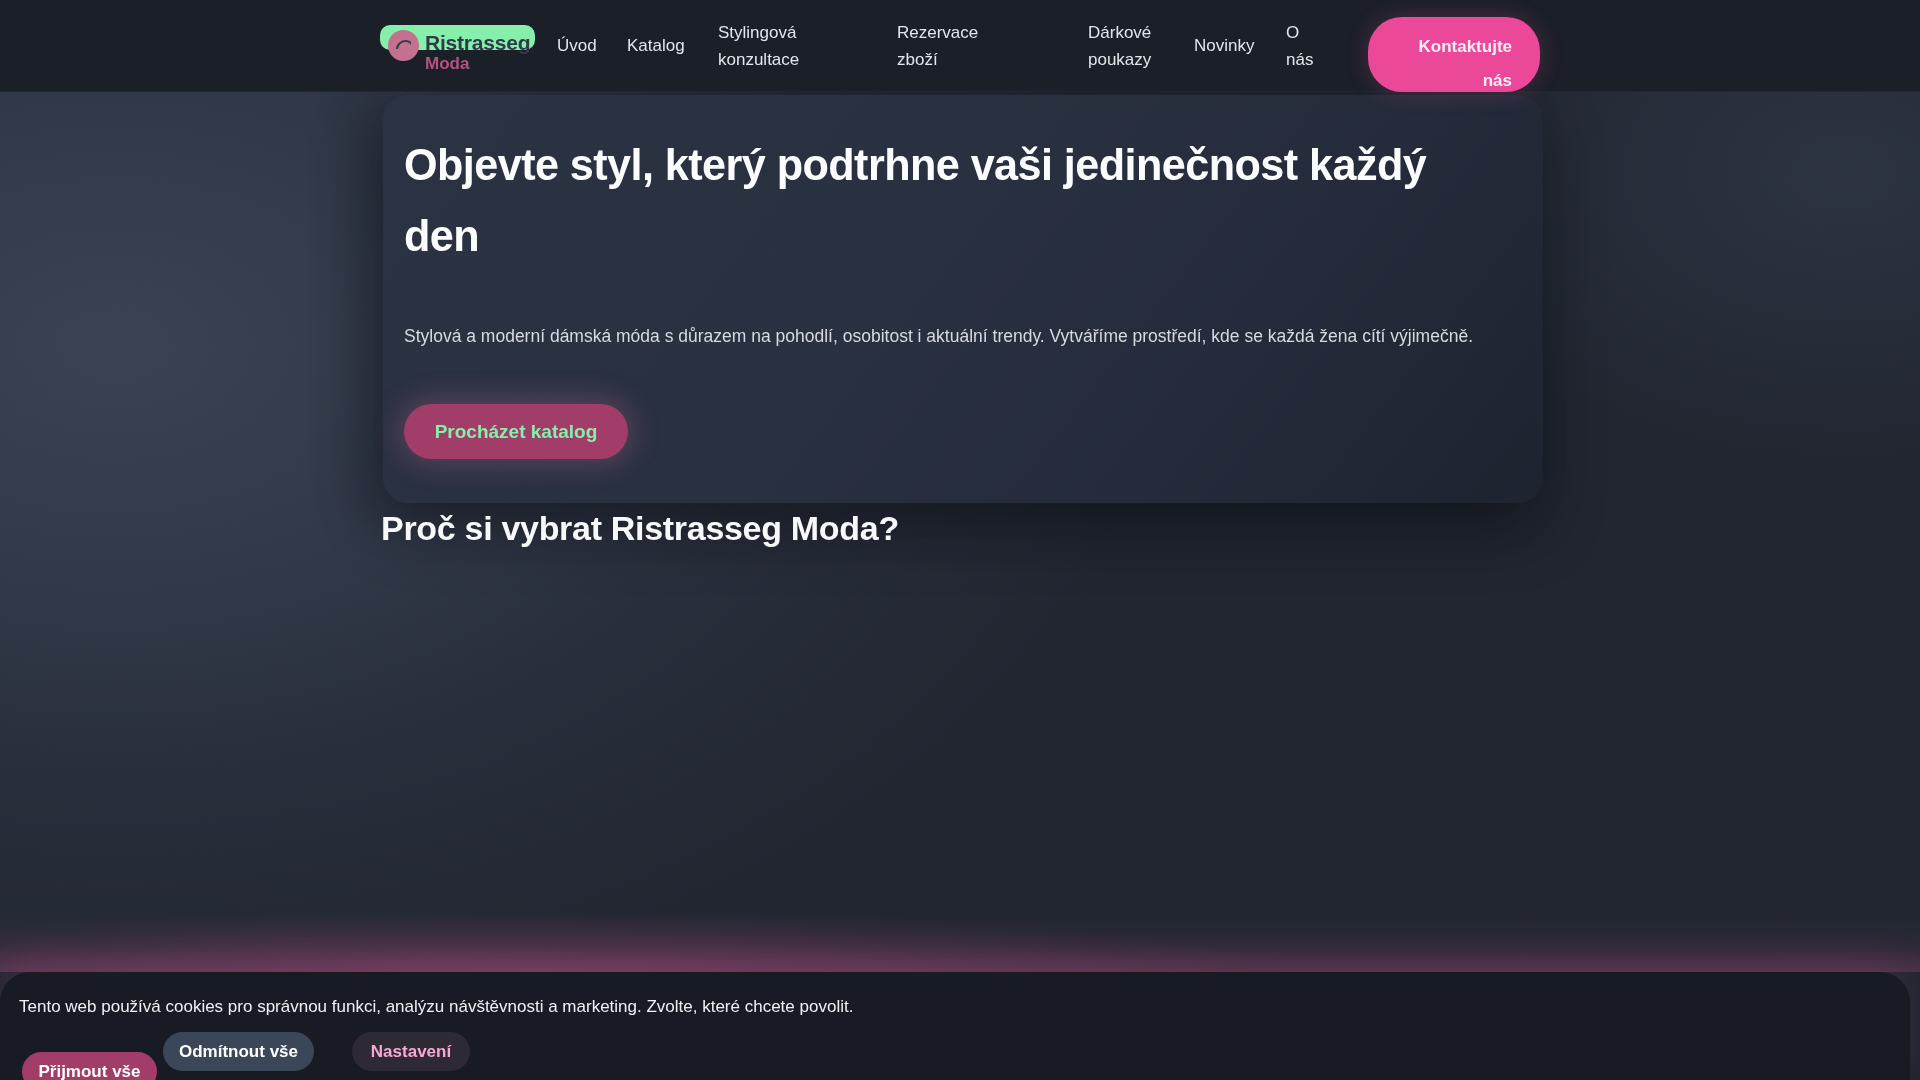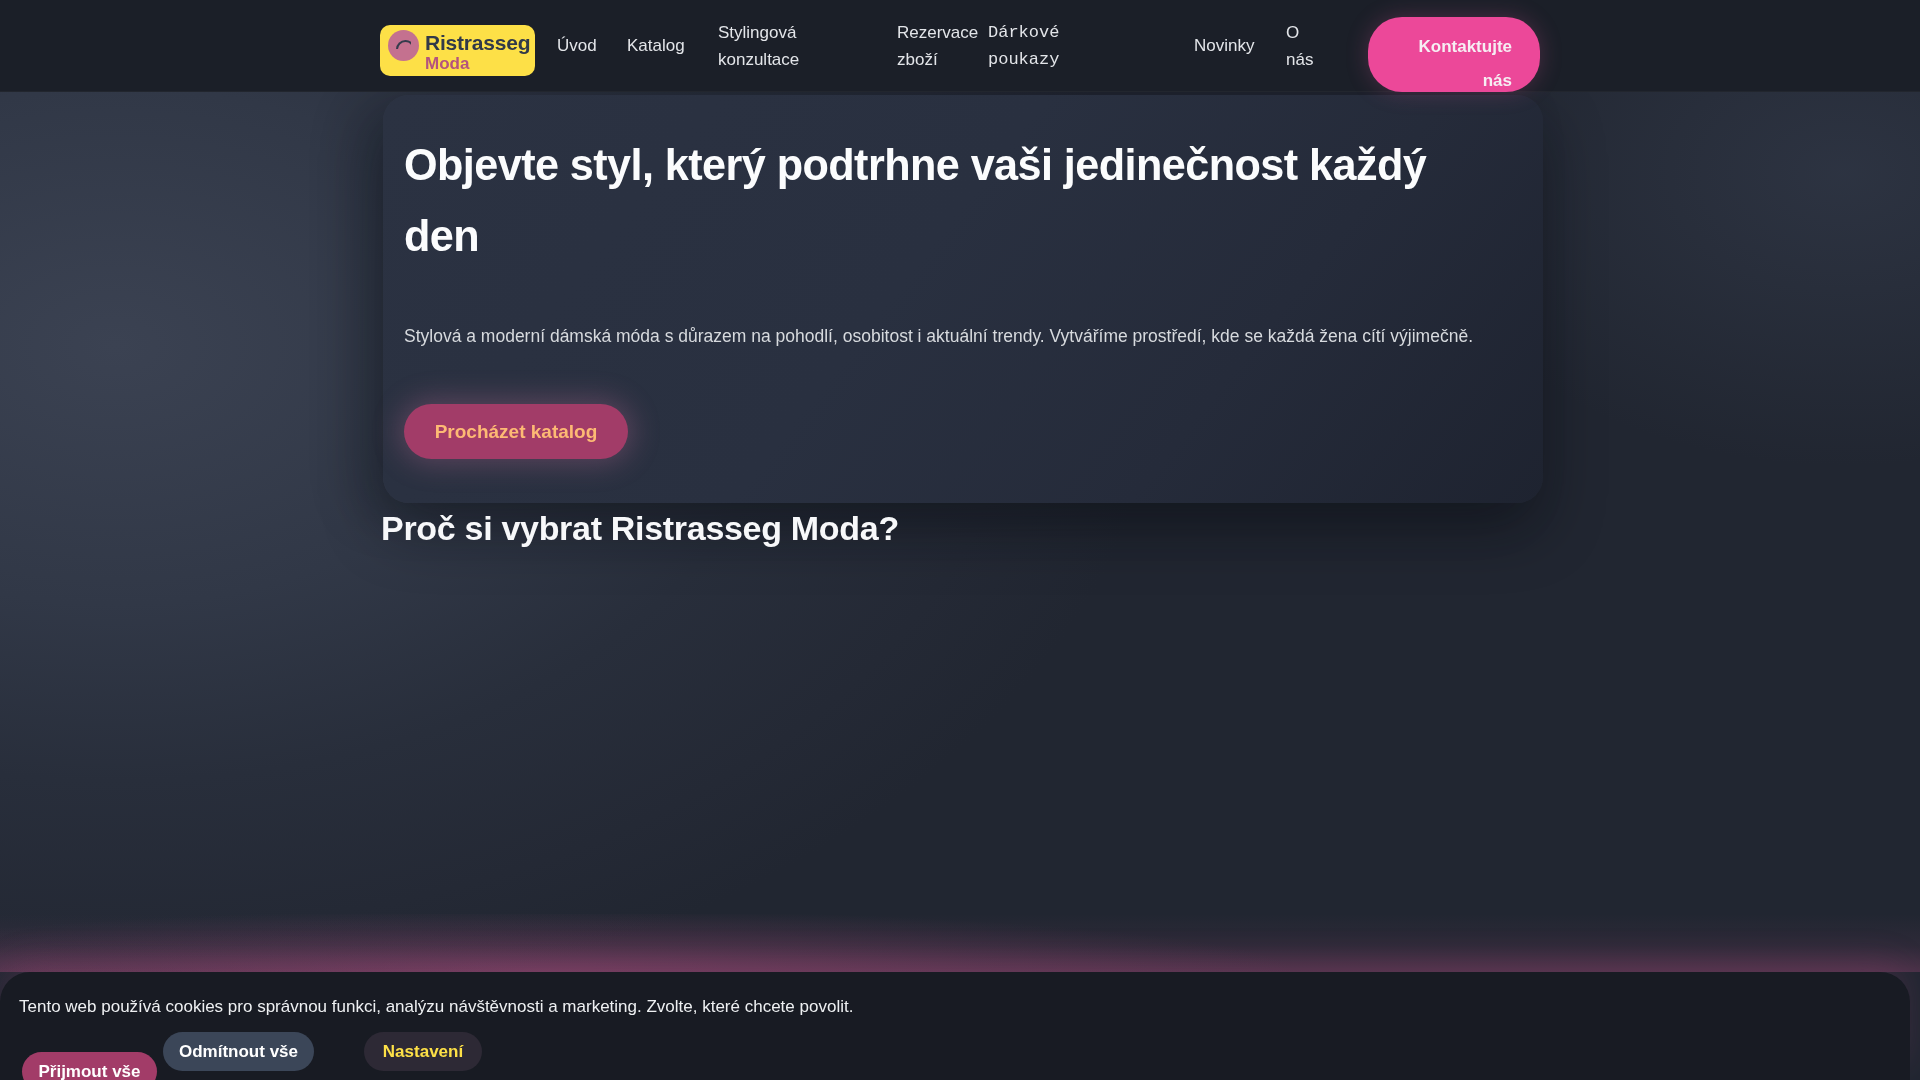--- a/index.html
+++ b/index.html
@@ -17,22 +17,22 @@
   }
 
   
   .navbar {
     position:absolute; left:0; top:0; width:1920px; height:92px;
     background:#1b1f28;
     border-bottom:1px solid rgba(255,255,255,0.03);
     z-index:5;
   }
   .logo-box {
-    position:absolute; left:380px; top:25px; width:155px; height:51px;
-    background:#fde047; border-radius:10px; cursor:pointer;
+    position:absolute; left:380px; top:25px; width:155px; height:25px;
+    background:#86efac; border-radius:10px; cursor:pointer;
   }
   .logo-circle {
     position:absolute; left:8px; top:5px; width:31px; height:31px;
     border-radius:50%; background:#c4718f;
   }
   .logo-arc {
     position:absolute; left:8px; top:10px; width:15px; height:9px; overflow:hidden;
   }
   .logo-arc::before {
     content:""; position:absolute; left:0; top:0; width:15px; height:15px;
@@ -74,21 +74,21 @@
     letter-spacing:-0.6px;
     transform:scaleX(0.96); transform-origin:left top;
   }
   .hero-subtitle {
     position:absolute; left:21px; top:228px; width:1110px;
     color:#d7dade; font-size:17.5px; line-height:26px; font-weight:normal;
   }
   .hero-cta {
     position:absolute; left:21px; top:309px; width:224px; height:55px;
     background:#a23c68; border:none; border-radius:28px; cursor:pointer;
-    color:#fdba74; font-family:"Liberation Sans", sans-serif;
+    color:#86efac; font-family:"Liberation Sans", sans-serif;
     font-size:19px; font-weight:bold;
     box-shadow:0 0 28px 5px rgba(215,120,165,0.28);
   }
 
   
   .section-heading {
     position:absolute; left:381px; top:509px;
     color:#f7f8fa; font-size:34px; font-weight:bold; letter-spacing:-0.3px;
   }
 
@@ -110,21 +110,21 @@
     position:absolute; left:19px; top:24px;
     color:#eef0f2; font-size:17px; line-height:22px;
   }
   .cookie-btn {
     position:absolute; top:60px; height:39px;
     border:none; border-radius:20px; cursor:pointer;
     font-family:"Liberation Sans", sans-serif; font-size:17px; font-weight:bold;
   }
   .cookie-accept  { left:22px;  width:135px; background:#a23c68; color:#ffffff;margin-top:20px; }
   .cookie-reject  { left:163px; width:151px; background:#3b4658; color:#ffffff; }
-  .cookie-settings{ left:364px; width:118px; background:#2d2935; color:#fde047; }
+  .cookie-settings{ left:352px; width:118px; background:#2d2935; color:#f9a8d4; }
 </style>
 </head>
 <body>
 
 <div class="page">
 
   <section class="hero-card">
     <h1 class="hero-title">
       <span style="display:block">Objevte styl, který podtrhne vaši jedinečnost každý</span>
       <span style="display:block">den</span>
@@ -141,21 +141,21 @@
         <span class="logo-arc"></span>
       </span>
       <span class="logo-name">Ristrasseg</span>
       <span class="logo-tagline">Moda</span>
     </div>
 
     <a class="nav-link one-line" style="left:557px;">Úvod</a>
     <a class="nav-link one-line" style="left:627px;">Katalog</a>
     <a class="nav-link two-line" style="left:718px; width:96px;">Stylingová konzultace</a>
     <a class="nav-link two-line" style="left:897px; width:92px;">Rezervace zboží</a>
-    <a class="nav-link two-line" style="left:988px; width:80px;font-family:Liberation Mono, monospace;">Dárkové poukazy</a>
+    <a class="nav-link two-line" style="left:1088px; width:80px;">Dárkové poukazy</a>
     <a class="nav-link one-line" style="left:1194px;">Novinky</a>
     <a class="nav-link two-line" style="left:1286px; width:42px;">O nás</a>
 
     <button class="nav-cta">Kontaktujte nás</button>
   </header>
 
   <div class="cookie-glow"></div>
   <div class="cookie-banner">
     <p class="cookie-text">Tento web používá cookies pro správnou funkci, analýzu návštěvnosti a marketing. Zvolte, které chcete povolit.</p>
     <button class="cookie-btn cookie-accept">Přijmout vše</button>

